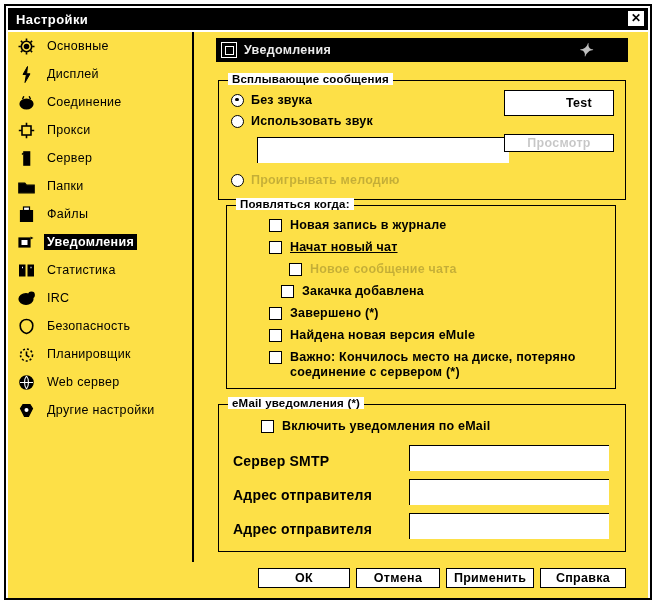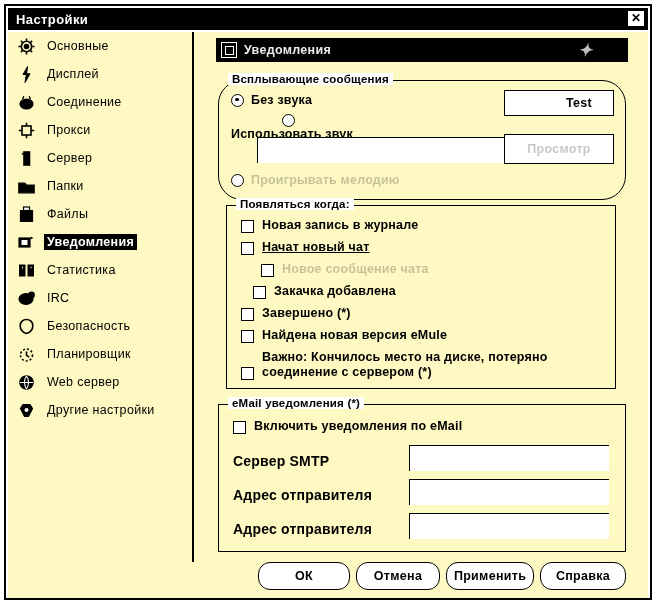--- a/index.html
+++ b/index.html
@@ -55,21 +55,21 @@
     text-align: center;
     cursor: pointer;
     font-family: "Liberation Sans", sans-serif;
   }
 
   
   #content {
     position: absolute;
     left: 2px; top: 26px;
     width: 640px; height: 566px;
-    background: #fef9c3;
+    background: #fde047;
   }
 
   
   #sidebar {
     position: absolute;
     left: 0px; top: 0px;
     width: 186px; height: 530px;
     border-right: 2px solid #000;
   }
   .side-item {
@@ -195,21 +195,22 @@
   }
   .faded {
     opacity: 0.22;
     filter: blur(0.4px);
   }
 
   
   .cb-row {
     position: absolute;
     display: flex;
-    align-items: flex-end;
+    align-items: flex-start;
+    margin-left: 28px;
   }
   .checkbox {
     width: 13px; height: 13px;
     border: 1.8px solid #000;
     background: #fff;
     flex: 0 0 13px;
     margin-right: 8px;
     margin-top: 1px;
     cursor: pointer;
   }
@@ -256,21 +257,21 @@
     letter-spacing: 0.2px;
     white-space: nowrap;
   }
 
   
   #footer {
     position: absolute;
     left: 0; top: 530px;
     width: 640px; height: 36px;
   }
-  #footer .btn { top: 0; height: 28px; border-radius: 12px; }
+  #footer .btn { top: 6px; height: 20px; }
 
   
   .ico svg { display: block; }
 </style>
 </head>
 <body>
 
 <div id="window">
 
   <div id="titlebar">
@@ -410,44 +411,44 @@
       </div>
 
     <div id="main">
 
       <div id="panel-header">
         <span class="hdr-ico"></span>
         <span class="hdr-text">Уведомления</span>
         <span class="hdr-deco">✦</span>
       </div>
 
-      <div class="groupbox" id="gb-popup" style="left:22px; top:48px; width:408px; height:120px;border-radius:24px;">
+      <div class="groupbox" id="gb-popup" style="left:22px; top:48px; width:408px; height:120px;">
         <span class="gb-title">Всплывающие сообщения</span>
 
         <div class="radio-row" style="left:12px; top:12px;">
           <span class="radio checked"></span>
           <span class="rlbl">Без звука</span>
         </div>
 
-        <div class="radio-row" style="left:12px; top:33px;flex-direction:column;">
+        <div class="radio-row" style="left:12px; top:33px;">
           <span class="radio"></span>
           <span class="rlbl">Использовать звук</span>
         </div>
 
         <input class="field" type="text" id="sound-path" style="left: 38px; top: 56px; width: 252px; height: 26px;" placeholder="">
 
         <div class="radio-row" style="left:12px; top:92px;">
           <span class="radio"></span>
           <span class="rlbl faded">Проигрывать мелодию</span>
         </div>
       </div>
 
       <div class="btn" style="left:308px; top:58px; width:110px; height:26px;padding-left:40px;">Test</div>
 
-      <div class="btn disabled" style="left:308px; top:102px; width:110px; height:30px;">
+      <div class="btn disabled" style="left:308px; top:102px; width:110px; height:18px;">
         <span class="faded">Просмотр</span>
       </div>
 
       <div class="groupbox" id="gb-appear" style="left:30px; top:173px; width:390px; height:184px;">
           <span class="gb-title">Появляться когда:</span>
           <div class="cb-row" style="left: 14px; top: 12px; width: 352px;">
             <span class="checkbox"></span>
             <span class="clbl">Новая запись в журнале</span>
           </div>
           <div class="cb-row" style="left: 14px; top: 34px; width: 352px; text-decoration: underline;">

